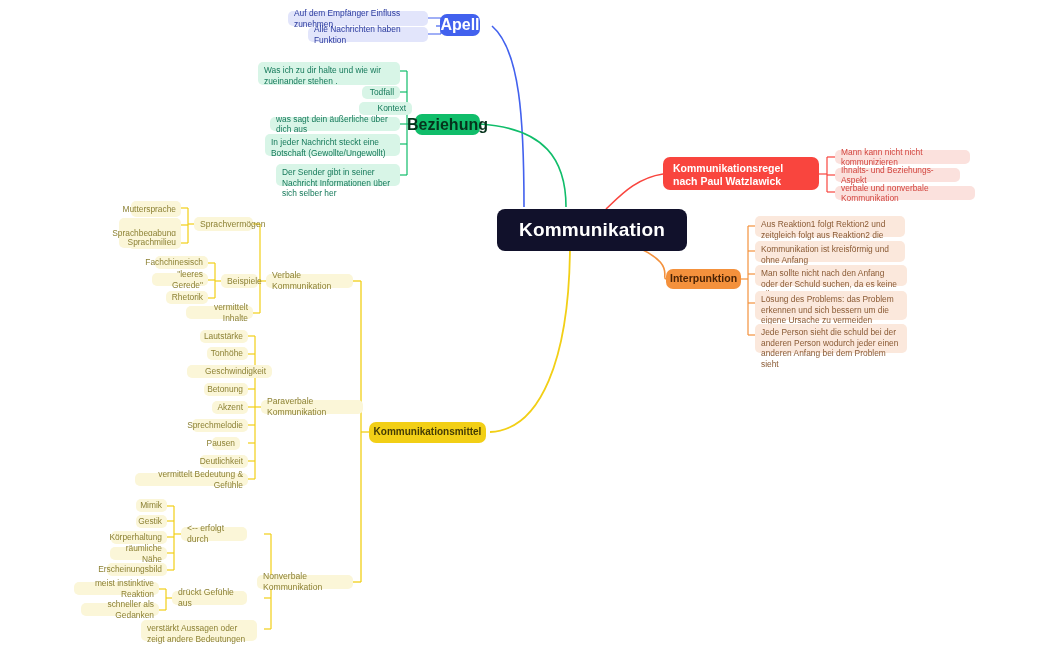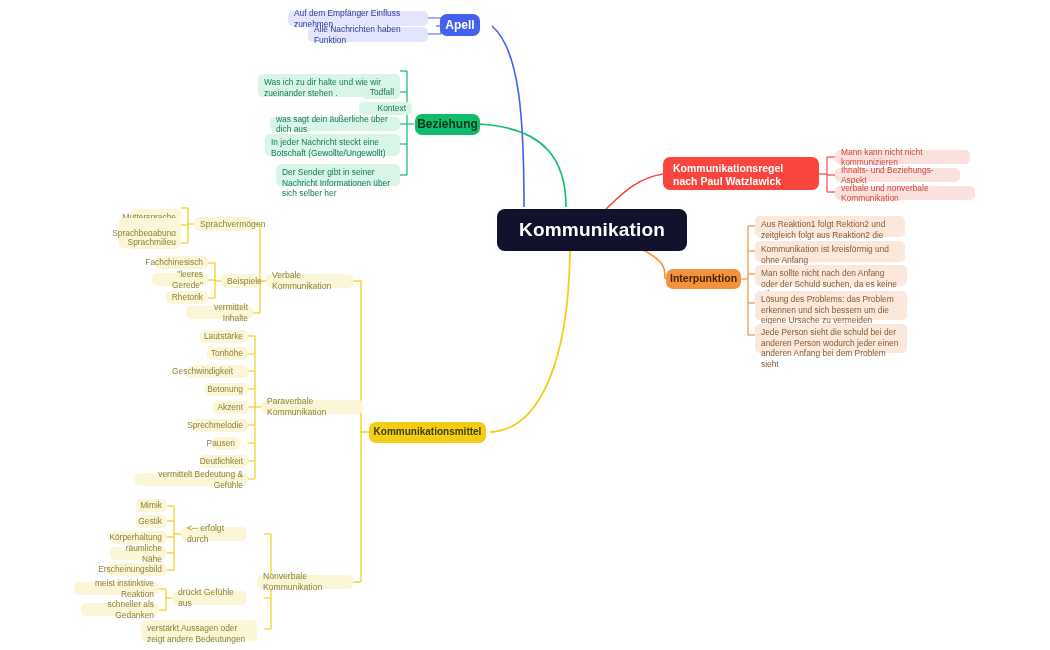--- a/index.html
+++ b/index.html
@@ -44,21 +44,21 @@
     font-weight: bold;
     border-radius: 8px;
     padding: 9px 22px;
     justify-content: center;
     letter-spacing: .2px;
   }
 
   
   .branch {
     border-radius: 7px;
-    font-size: 12px;
+    font-size: 16px;
     font-weight: bold;
     padding: 5px 10px;
     color: #ffffff;
   }
   .branch.blue   { background: #4261ee; }
   .branch.green  { background: #10bd6a; color:#06331c; }
   .branch.red    { background: #f9453e; }
   .branch.orange { background: #f4913c; color:#4a2305; }
   .branch.yellow { background: #f2cf16; color:#443c05; }
 
@@ -193,21 +193,21 @@
   <div class="node leaf blue t-right" style="left:288px; top:11px; width:140px; height:15px;">
     <span>Auf dem Empfänger Einfluss zunehmen</span>
   </div>
   <div class="node leaf blue t-right" style="left:308px; top:27px; width:120px; height:15px;">
     <span>Alle Nachrichten haben Funktion</span>
   </div>
 
   <div class="node branch green" style="left:415px; top:114px; width:65px; height:21px; justify-content:center;">
     <span>Beziehung</span>
   </div>
-  <div class="node leaf green t-right" style="left:258px; top:62px; width:142px; height:23px; align-items:flex-start; padding-top:3px;margin-top:12px;">
+  <div class="node leaf green t-right" style="left:258px; top:62px; width:142px; height:23px; align-items:flex-start; padding-top:3px;">
     <span>Was ich zu dir halte und wie wir zueinander stehen .</span>
   </div>
   <div class="node leaf green t-left" style="left:362px; top:86px; width:38px; height:13px; padding:2px 6px;">
     <span>Todfall</span>
   </div>
   <div class="node leaf green t-left" style="left:359px; top:102px; width:53px; height:13px; padding:2px 6px;">
     <span>Kontext</span>
   </div>
   <div class="node leaf green t-right" style="left:270px; top:117px; width:130px; height:14px; padding:2px 6px;">
     <span>was sagt dein äußerliche über dich aus</span>
@@ -254,21 +254,21 @@
   <div class="node branch yellow" style="left:369px; top:422px; width:117px; height:21px; justify-content:center; font-size:10px;">
     <span>Kommunikationsmittel</span>
   </div>
 
   <div class="node mid yellow leaf t-right" style="left:266px; top:274px; width:87px; height:14px; padding:2px 6px;">
     <span>Verbale Kommunikation</span>
   </div>
   <div class="node mid yellow leaf t-right" style="left:194px; top:217px; width:59px; height:14px; padding:2px 6px;">
     <span>Sprachvermögen</span>
   </div>
-  <div class="node leaf yellow t-left" style="left:131px; top:209px; width:50px; height:13px; padding:8px 5px;">
+  <div class="node leaf yellow t-left" style="left:131px; top:201px; width:50px; height:13px; padding:8px 5px;">
     <span>Muttersprache</span>
   </div>
   <div class="node leaf yellow t-left" style="left:119px; top:218px; width:62px; height:30px; padding:2px 5px;">
     <span>Sprachbegabung</span>
   </div>
   <div class="node leaf yellow t-left" style="left:128px; top:236px; width:53px; height:13px; padding:2px 5px;">
     <span>Sprachmilieu</span>
   </div>
   <div class="node mid yellow leaf t-right" style="left:221px; top:274px; width:37px; height:14px; padding:2px 6px;">
     <span>Beispiele</span>
@@ -288,21 +288,21 @@
 
   <div class="node mid yellow leaf t-right" style="left:261px; top:400px; width:102px; height:14px; padding:2px 6px;">
     <span>Paraverbale Kommunikation</span>
   </div>
   <div class="node leaf yellow t-left" style="left:200px; top:330px; width:48px; height:13px; padding:2px 5px;">
     <span>Lautstärke</span>
   </div>
   <div class="node leaf yellow t-left" style="left:207px; top:347px; width:41px; height:13px; padding:2px 5px;">
     <span>Tonhöhe</span>
   </div>
-  <div class="node leaf yellow t-left" style="left:187px; top:365px; width:61px; height:13px; padding:2px 15px;">
+  <div class="node leaf yellow t-left" style="left:187px; top:365px; width:85px; height:13px; padding:2px 6px;">
     <span>Geschwindigkeit</span>
   </div>
   <div class="node leaf yellow t-left" style="left:204px; top:383px; width:44px; height:13px; padding:2px 5px;">
     <span>Betonung</span>
   </div>
   <div class="node leaf yellow t-left" style="left:212px; top:401px; width:36px; height:13px; padding:2px 5px;">
     <span>Akzent</span>
   </div>
   <div class="node leaf yellow t-left" style="left:192px; top:419px; width:56px; height:13px; padding:2px 5px;">
     <span>Sprechmelodie</span>

